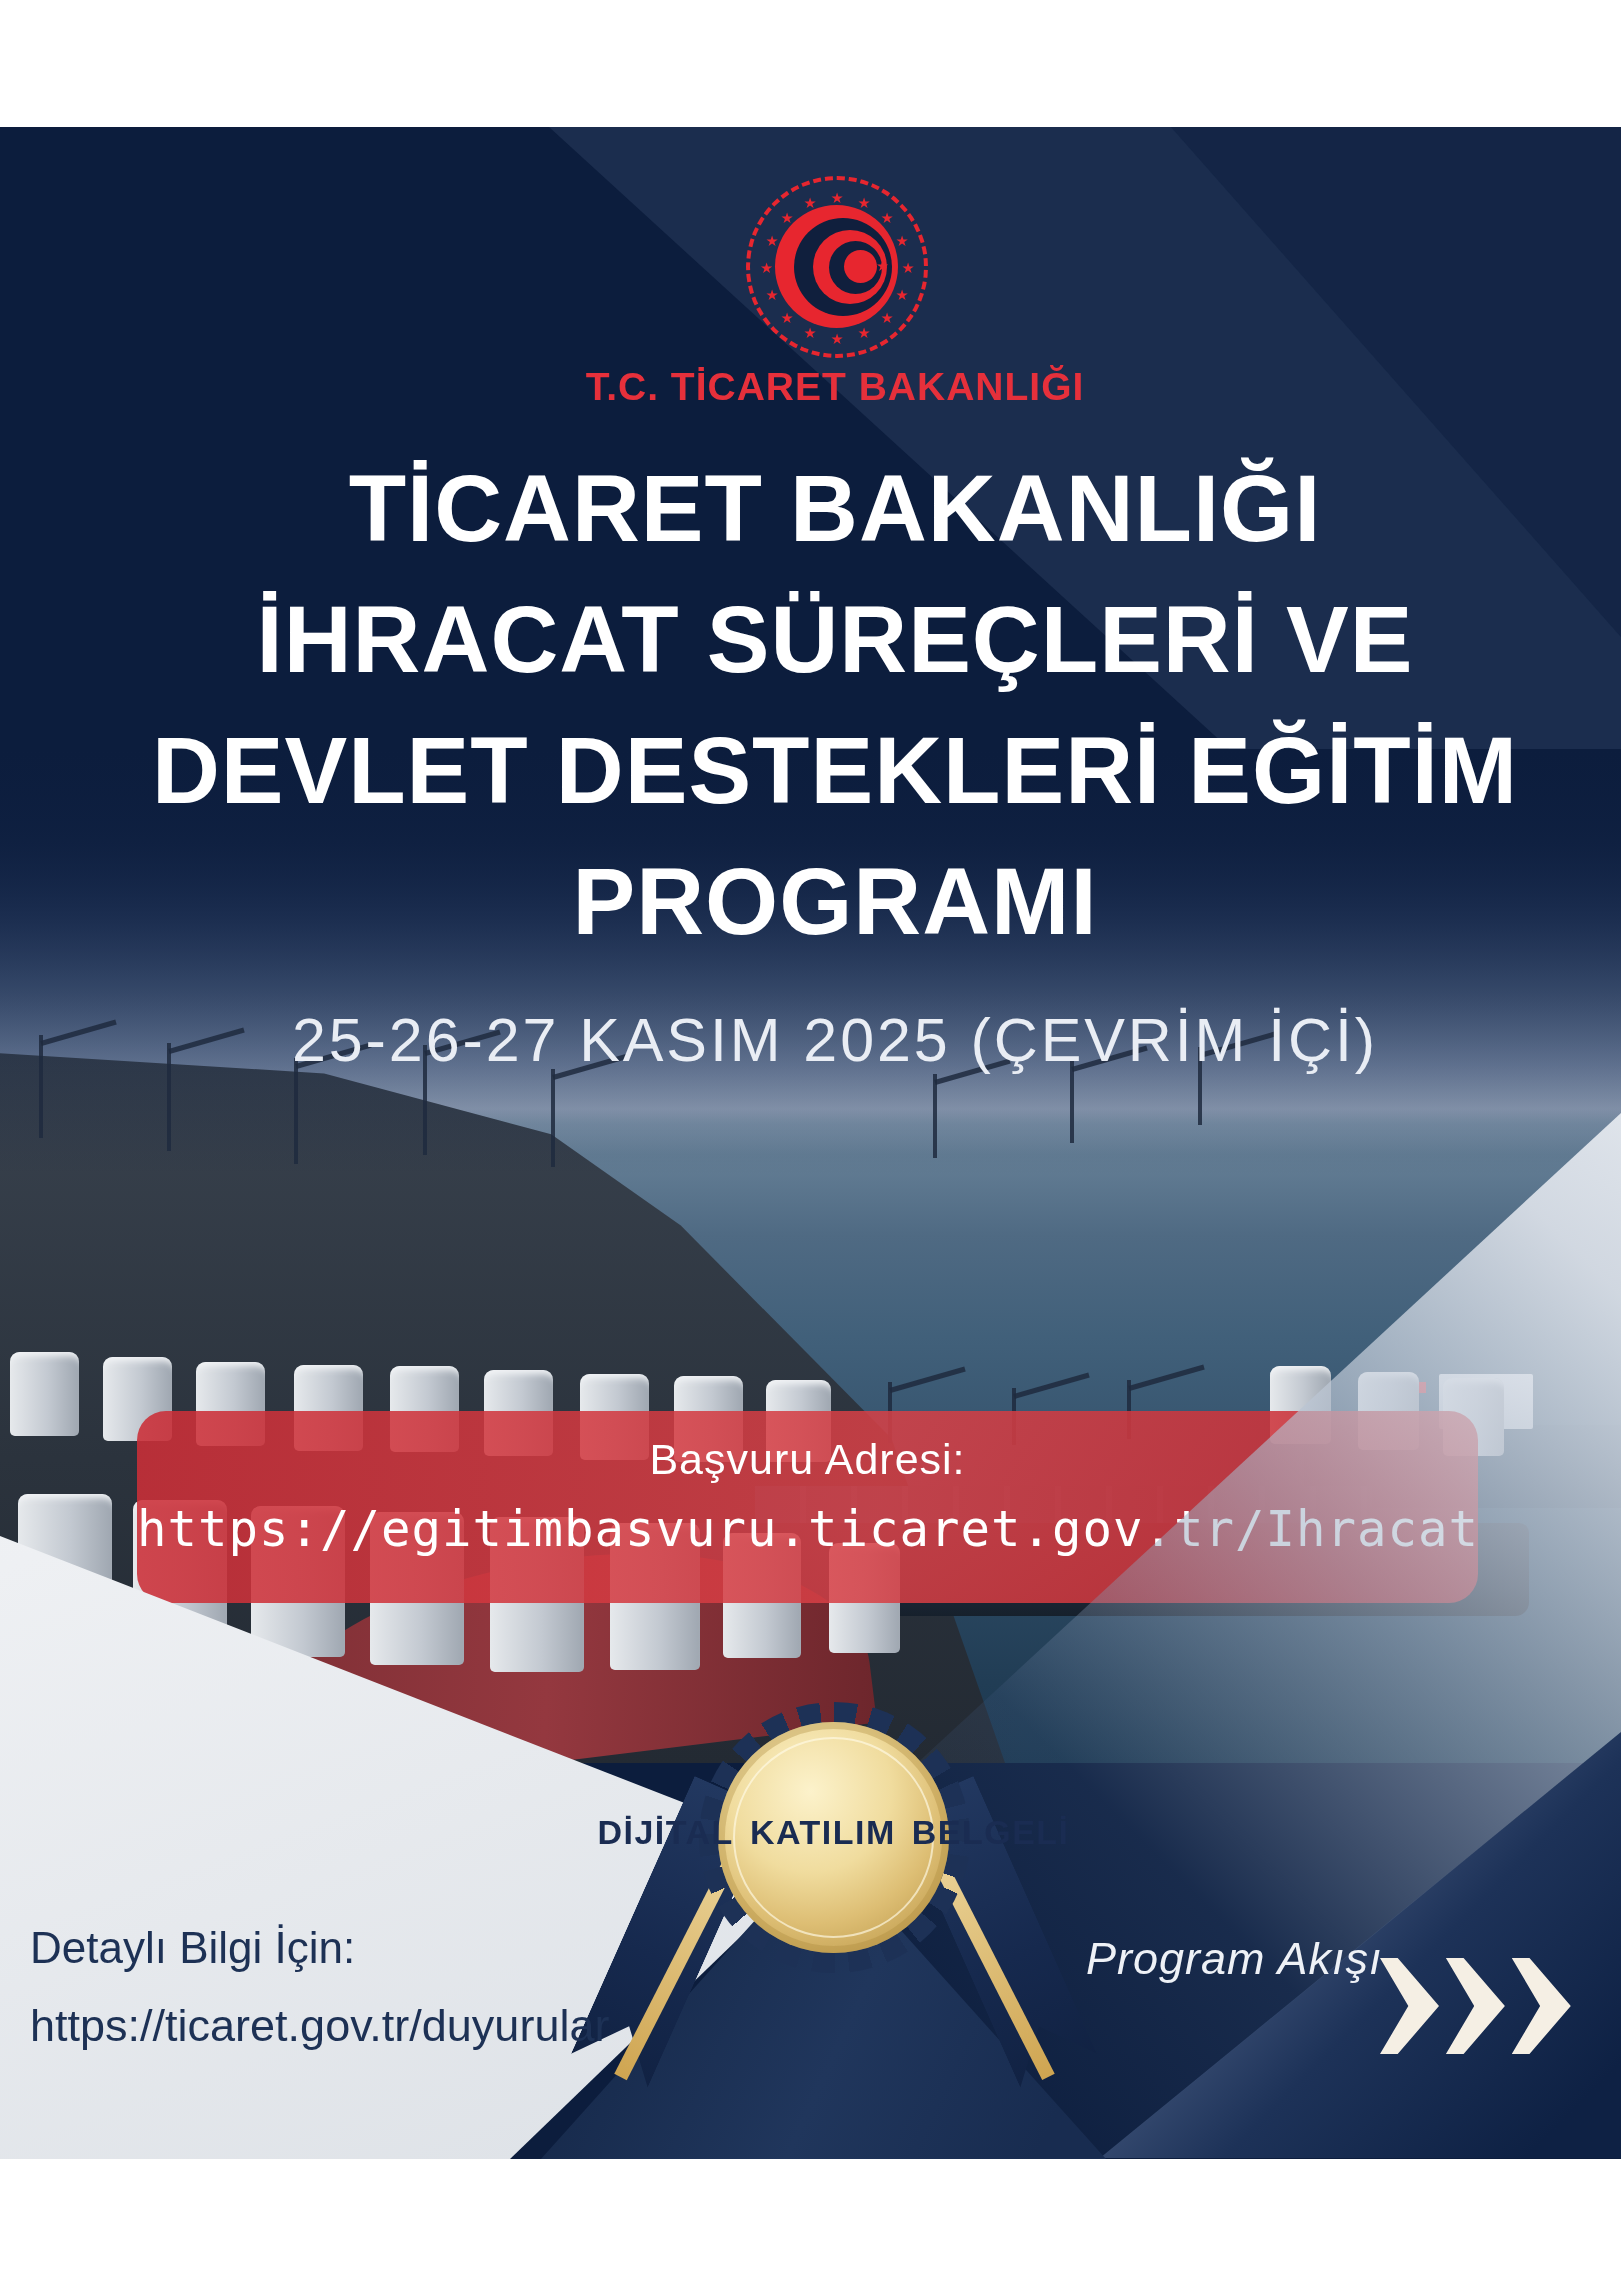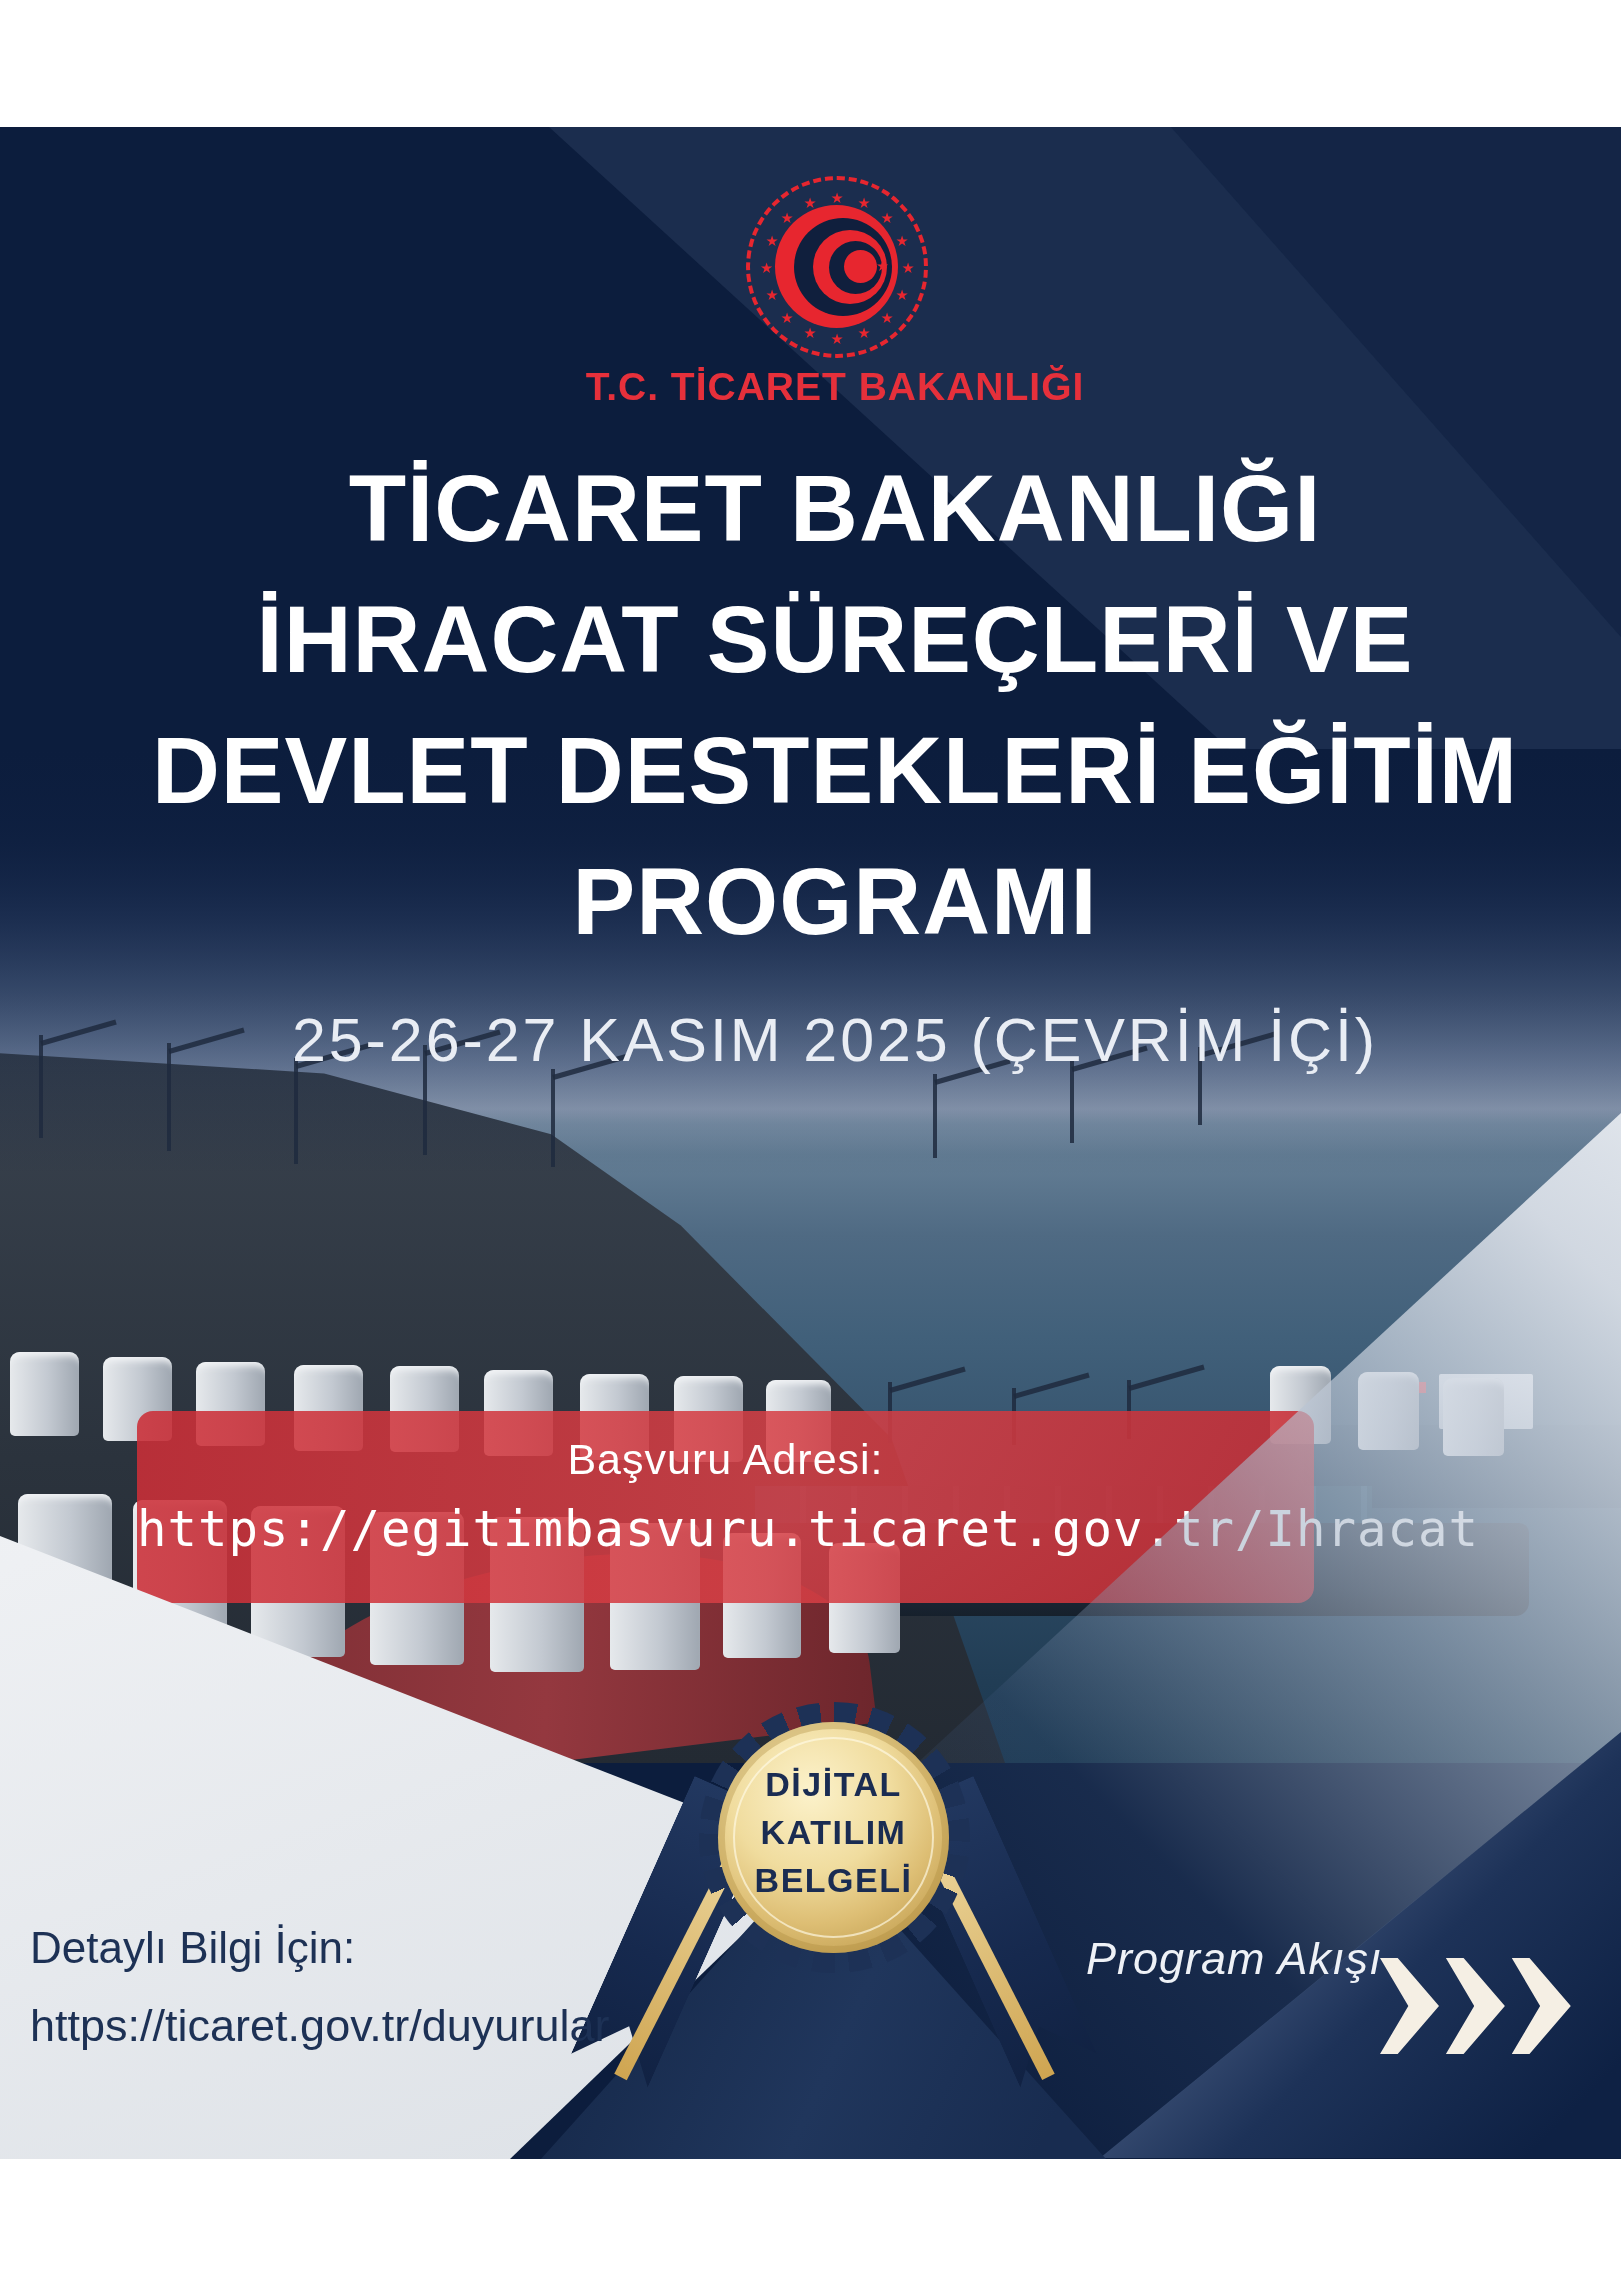--- a/index.html
+++ b/index.html
@@ -37,21 +37,21 @@
   .ship-far{position:absolute;left:1304px;top:676px;width:318px;height:83px;border-radius:3.9px 0 0 19.6px;
     background:linear-gradient(180deg,#33506a,#27415a);}
   .ship-far-cabin{position:absolute;left:1439px;top:625px;width:94px;height:55px;border-radius:2px;
     background:linear-gradient(180deg,#e4e9ee,#c5cdd6);}
   .flag{position:absolute;left:1411px;top:633px;width:14.7px;height:10.8px;background:#d3303c;}
   .red-bow{position:absolute;left:230px;top:812px;width:637px;height:201px;
     border-radius:55% 45% 3.9px 3.9px / 90% 70% 3.9px 3.9px;transform:rotate(-7deg);
     background:linear-gradient(100deg,#7c2e34,#94383f 50%,#6d262c);}
 
   
-  .banner{position:absolute;left:137px;top:1284px;width:1177px;height:192px;border-radius:16px;
+  .banner{position:absolute;left:137px;top:1284px;width:1341px;height:192px;border-radius:29px;
     background:linear-gradient(100deg,rgba(203,46,55,.88),rgba(215,64,70,.86) 55%,rgba(199,44,52,.88));
     text-align:center;color:#ffffff;}
   .banner-label{margin-top:23.5px;font-size:43px;letter-spacing:1px;}
   .banner-url{margin-top:17.6px;font-size:49px;letter-spacing:1px;
     font-family:"DejaVu Sans Mono","Liberation Mono",monospace;}
 
   
   .wedge-left{position:absolute;inset:0;
     clip-path:polygon(0px 1409px,823px 1730px,510px 2032px,0px 2032px);
     background:linear-gradient(160deg,#fbfcfd 20%,#eef0f3 55%,#dfe3e8 85%);}
@@ -92,21 +92,21 @@
     background:linear-gradient(180deg,#f0dca6,#cfa551);}
   .gstrip.gl{left:747px;top:1688px;transform:rotate(27deg);}
   .gstrip.gr{left:908px;top:1688px;transform:rotate(-27deg);}
   .rosette{position:absolute;left:699px;top:1575px;width:271px;height:271px;border-radius:50%;
     background:
       radial-gradient(circle at 50% 50%, #22375f 0 59.5%, rgba(0,0,0,0) 60%),
       repeating-conic-gradient(#1d3156 0deg 10deg, rgba(0,0,0,0) 10deg 16.36deg);}
   .medal{position:absolute;left:718px;top:1595px;width:231px;height:231px;border-radius:50%;
     background:radial-gradient(circle at 40% 30%, #fcf2cb 0%, #f0dc9e 38%, #ddbe74 62%, #c3a052 84%, #ad8a3c 100%);
     box-shadow:inset 0 0 0 6.9px rgba(173,138,60,.35);
-    display:flex;flex-direction:column;align-items:center;justify-content:center;}
+    display:flex;flex-direction:row;align-items:center;justify-content:center;gap:16px;}
   .medal::before{content:"";position:absolute;inset:14.7px;border-radius:50%;
     border:2.9px solid rgba(255,251,230,.65);}
   .medal span{font-size:34px;font-weight:700;color:#1a2c52;letter-spacing:1.5px;line-height:48px;
     transform:translateY(-5.9px);}
 
   
   .details{position:absolute;left:30px;top:1796px;color:#1d3155;}
   .details-label{font-size:44px;}
   .details-url{font-size:45px;margin-top:27.4px;text-align:center;}
   .flow-label{position:absolute;left:1086px;top:1806px;font-size:45px;font-style:italic;

